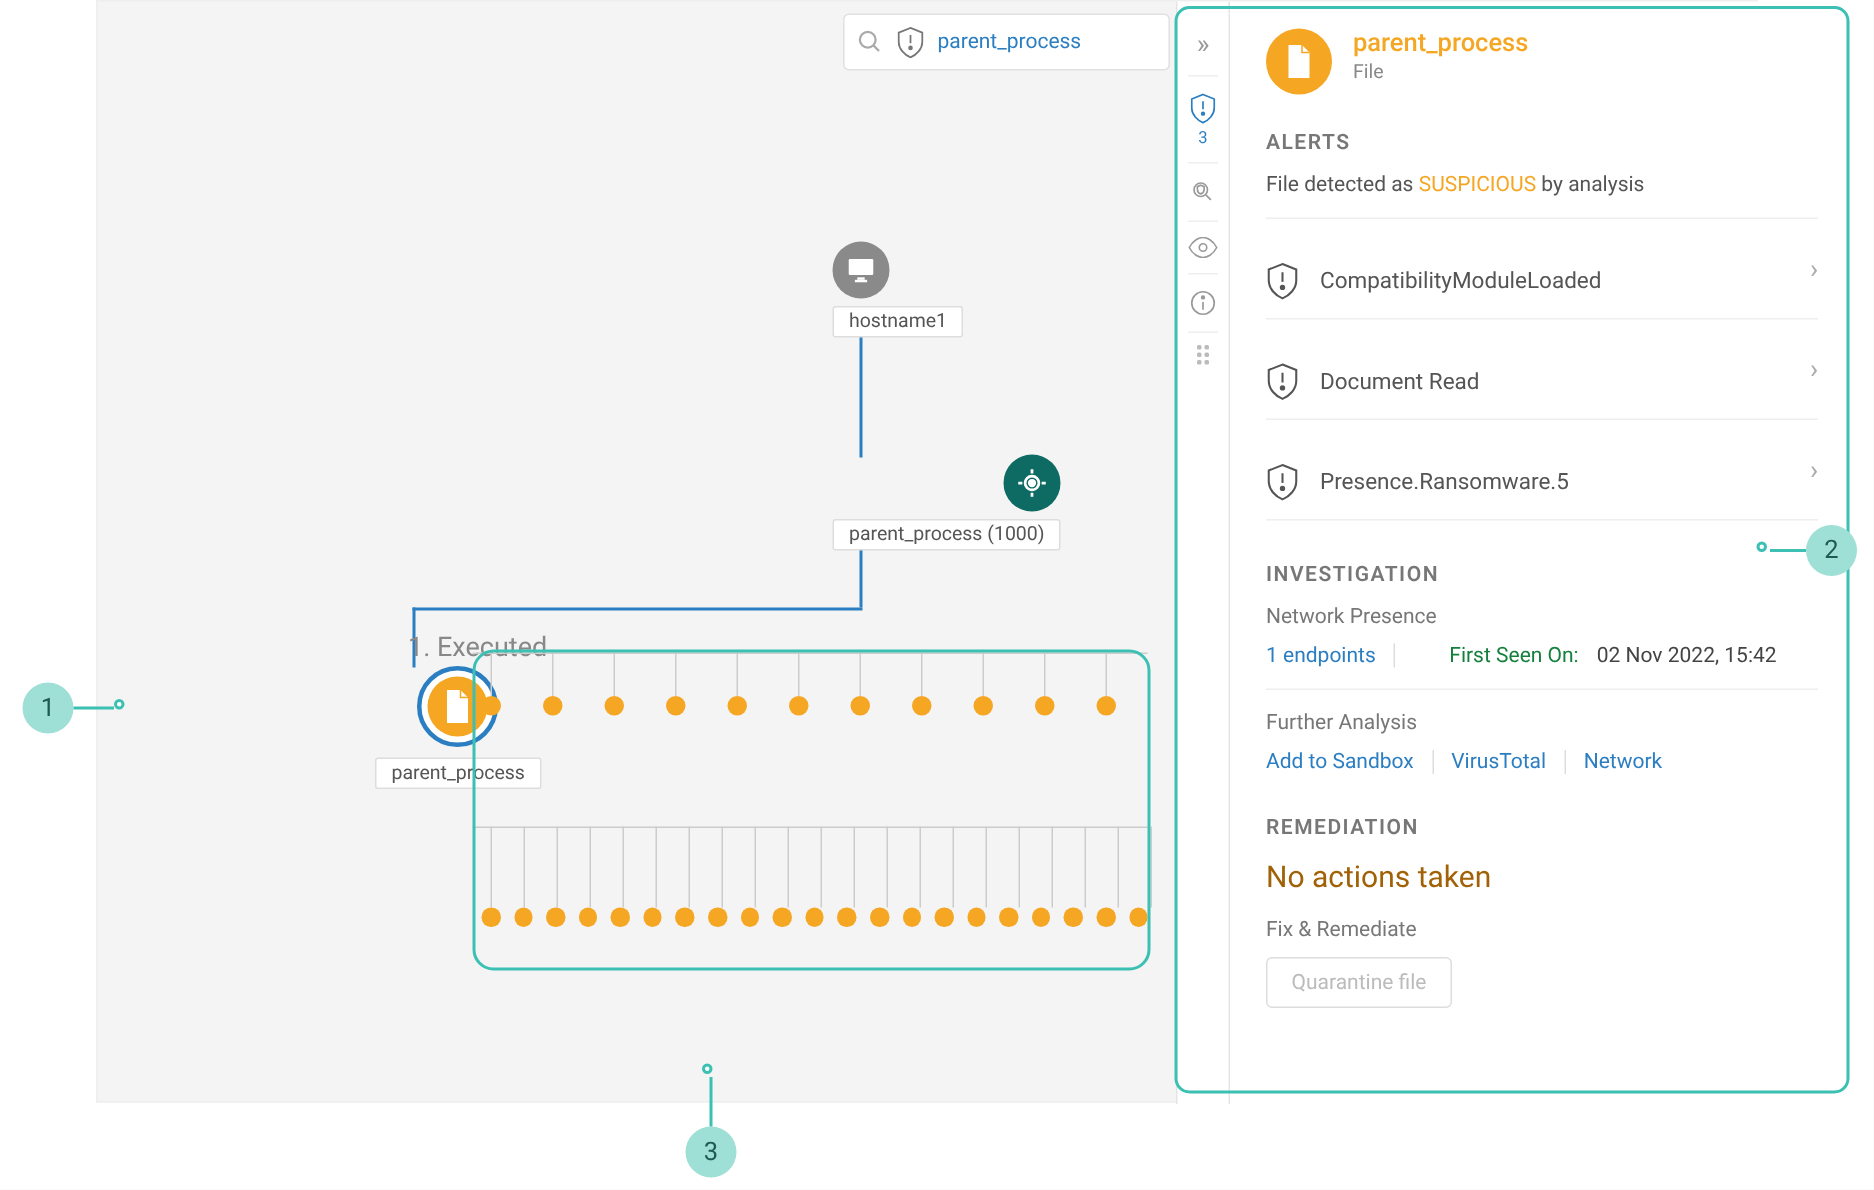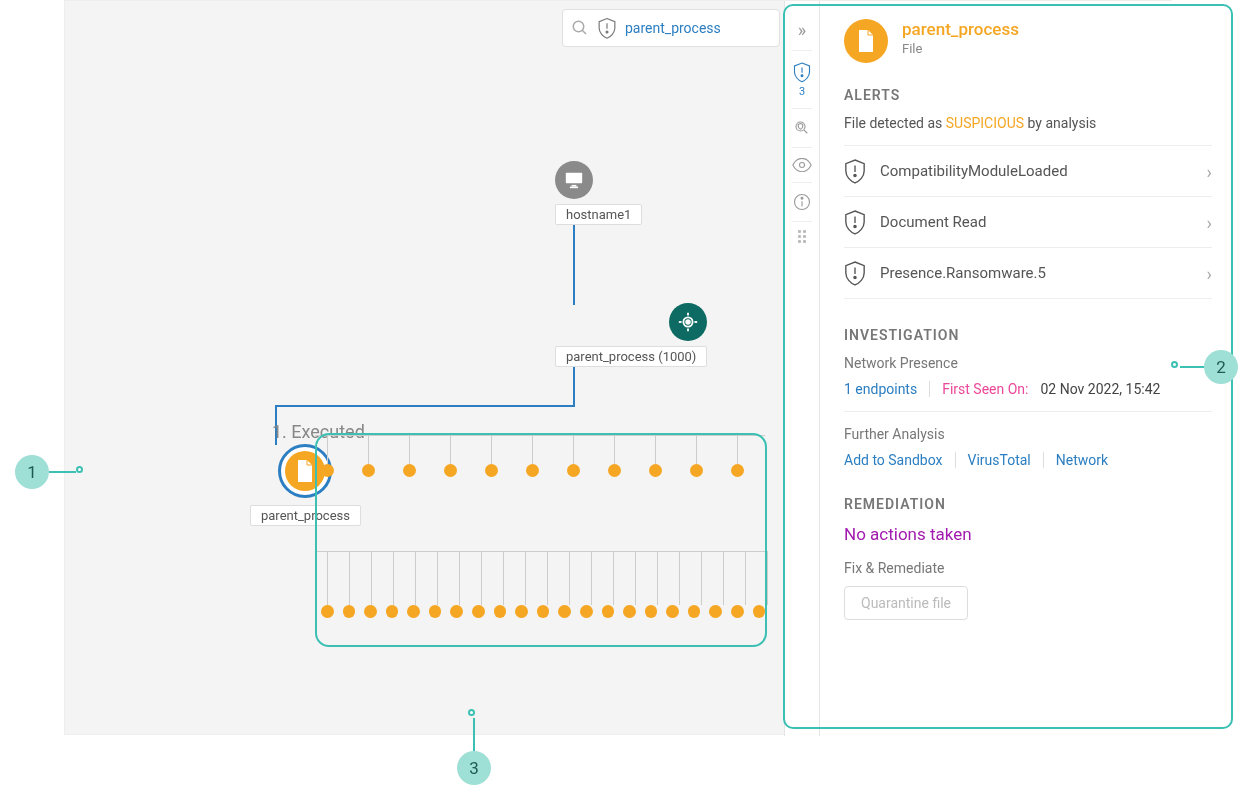--- a/index.html
+++ b/index.html
@@ -162,21 +162,21 @@
   .panel .alert-line {
     font-size:14px; color:#555; margin-bottom:14px;
   }
   .panel .alert-line .susp { color:#f5a623; }
 
   .alert-row {
     display:flex; align-items:center; justify-content:space-between;
     padding:12px 0; border-top:1px solid #eee;
     font-size:15px; color:#555;
   }
-  .alert-row .left { display:flex; align-items:center; gap:14px; }
+  .alert-row .left { display:flex; align-items:center; gap:14px;margin-top:16px; }
   .alert-row:last-of-type { border-bottom:1px solid #eee; }
   .chev { color:#aaa; font-size:18px; }
   .shield-sm { width:22px; height:26px; }
 
   .section { margin-top:28px; }
   .section .sub-label { font-size:14px; color:#777; margin-bottom:10px; }
   .link { color:#2b7ec1; }
   .row-split { display:flex; align-items:center; gap:12px; font-size:14px; }
   .vbar { width:1px; height:16px; background:#ddd; }
   .hr { height:1px; background:#eee; margin:14px 0; }
@@ -444,37 +444,37 @@
           <span class="chev">›</span>
         </div>
       </div>
 
     <div class="section">
       <h3>INVESTIGATION</h3>
       <div class="sub-label">Network Presence</div>
       <div class="row-split">
         <span class="link">1 endpoints</span>
         <span class="vbar"></span>
-        <span style="color:#ec4899;">First Seen On:</span>
+        <span style="color:#15803d;margin-left:24px;">First Seen On:</span>
         <span style="color:#444;">02 Nov 2022, 15:42</span>
       </div>
       <div class="hr"></div>
       <div class="sub-label">Further Analysis</div>
       <div class="row-split">
         <span class="link">Add to Sandbox</span>
         <span class="vbar"></span>
         <span class="link">VirusTotal</span>
         <span class="vbar"></span>
         <span class="link">Network</span>
       </div>
     </div>
 
     <div class="section">
       <h3>REMEDIATION</h3>
-      <div style="font-size:17px; color:#a21caf; margin-bottom:16px;">No actions taken</div>
+      <div style="font-size:20px; color:#a16207; margin-bottom:16px;">No actions taken</div>
       <div class="sub-label">Fix &amp; Remediate</div>
       <div class="btn-disabled">Quarantine file</div>
     </div>
   </div>
 
   <div class="panel-frame" style="left:718px; top:3px; width:450px; height:725px;"></div>
 
 </div>
 
 <div class="badge" style="left:15px; top:455px;">1</div>

